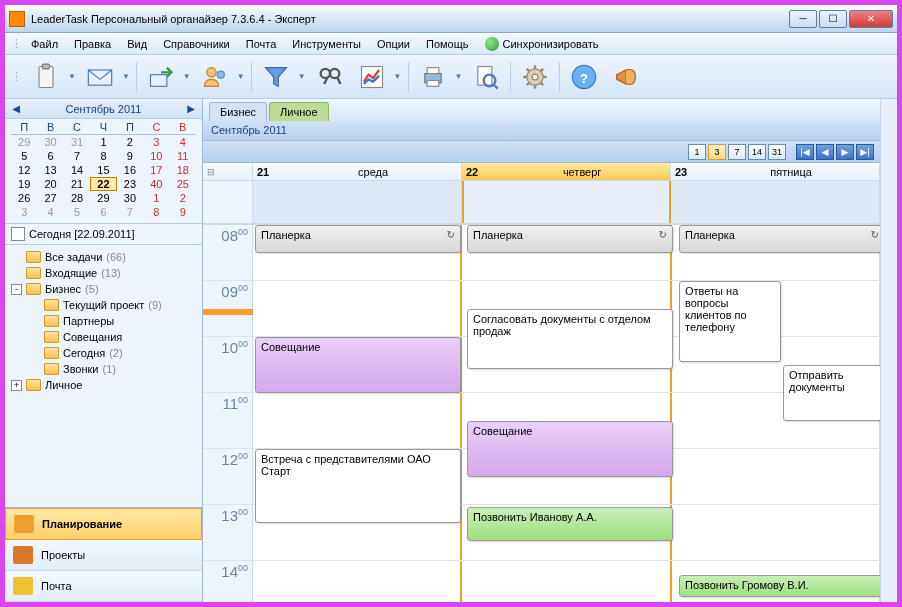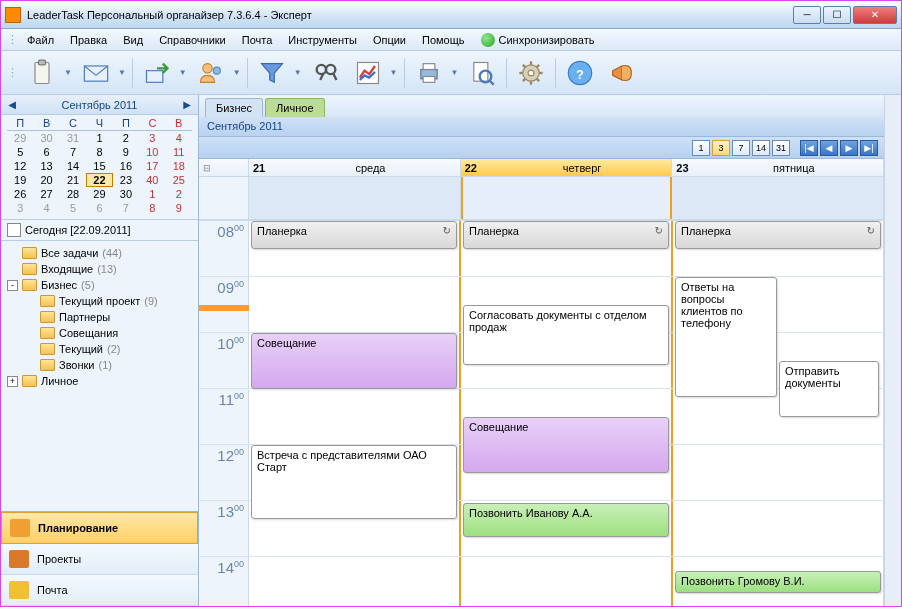--- a/index.html
+++ b/index.html
@@ -1,17 +1,17 @@
 <!DOCTYPE html>
 <html><head>
 <meta charset="utf-8">
 <style>
 * { box-sizing: border-box; margin: 0; padding: 0; font-family: Tahoma, sans-serif; font-size: 11px; }
 body { background: #fff; width: 902px; height: 607px; overflow: hidden; }
-.window { width: 902px; height: 607px; border: 1px solid #d946ef; background: #fff; display: flex; flex-direction: column; }
+.window { width: 902px; height: 607px; border: 5px solid #d946ef; background: #fff; display: flex; flex-direction: column; }
 .titlebar { height: 28px; background: linear-gradient(#fdfeff,#d7e6f7,#bdd7f0); display: flex; align-items: center; padding: 0 4px; border-bottom: 1px solid #8aa8cc; }
 .titlebar-icon { width: 16px; height: 16px; margin-right: 6px; background: #ff8c00; border: 1px solid #c06000; display:inline-block;}
 .title-text { flex: 1; color: #000; }
 .winbtns { display: flex; gap: 2px; }
 .winbtn { width: 28px; height: 18px; border: 1px solid #5a7fad; border-radius: 2px; display: flex; align-items: center; justify-content: center; font-size: 10px; }
 .winbtn.min,.winbtn.max { background: linear-gradient(#eaf3fd,#c9ddf2); }
 .winbtn.close { background: linear-gradient(#f08080,#d13a3a); color:#fff; width:44px;}
 .menubar { height: 22px; background: linear-gradient(#f3f8fe,#dbe9f8); display: flex; align-items: center; padding: 0 6px; border-bottom: 1px solid #b7cde6; gap:2px;}
 .menu-item { padding: 3px 7px; cursor: default; }
 .menu-sync { display:flex; align-items:center; gap:4px; padding:3px 7px;}
@@ -274,21 +274,21 @@
       </div>
       <div class="today-row">
         <span class="cal-icon"></span>
         <span>Сегодня [22.09.2011]</span>
       </div>
       <div class="tree" id="tree">
           <div class="tree-item">
             <span class="spacer"></span>
             <span class="folder-icon"></span>
             <span>Все задачи</span>
-            <span class="gray-count"> (44)</span>
+            <span class="gray-count"> (66)</span>
           </div>
           <div class="tree-item">
             <span class="spacer"></span>
             <span class="folder-icon"></span>
             <span>Входящие</span>
             <span class="gray-count"> (13)</span>
           </div>
           <div class="tree-item">
             <span class="exp">-</span>
             <span class="folder-icon"></span>
@@ -307,21 +307,21 @@
             <span>Партнеры</span>
           </div>
           <div class="tree-item nested">
             <span class="spacer"></span>
             <span class="folder-icon"></span>
             <span>Совещания</span>
           </div>
           <div class="tree-item nested">
             <span class="spacer"></span>
             <span class="folder-icon"></span>
-            <span>Текущий</span>
+            <span>Сегодня</span>
             <span class="gray-count"> (2)</span>
           </div>
           <div class="tree-item nested">
             <span class="spacer"></span>
             <span class="folder-icon"></span>
             <span>Звонки</span>
             <span class="gray-count"> (1)</span>
           </div>
           <div class="tree-item">
             <span class="exp">+</span>
@@ -433,20 +433,20 @@
           </div>
           <div class="now-marker" style="top: 84px;"></div>
           <div class="event ev-gray" style="left: 52px; top: 0px; width: 206px; height: 28px;">Планерка<span class="recur">↻</span></div>
           <div class="event ev-gray" style="left: 264px; top: 0px; width: 206px; height: 28px;">Планерка<span class="recur">↻</span></div>
           <div class="event ev-gray" style="left: 476px; top: 0px; width: 206px; height: 28px;">Планерка<span class="recur">↻</span></div>
           <div class="event ev-purple" style="left: 52px; top: 112px; width: 206px; height: 56px;">Совещание</div>
           <div class="event ev-white" style="left: 264px; top: 84px; width: 206px; height: 60px;">Согласовать документы с отделом продаж</div>
           <div class="event ev-purple" style="left: 264px; top: 196px; width: 206px; height: 56px;">Совещание</div>
           <div class="event ev-white" style="left: 52px; top: 224px; width: 206px; height: 74px;">Встреча с представителями ОАО Старт</div>
           <div class="event ev-green" style="left: 264px; top: 282px; width: 206px; height: 34px;">Позвонить Иванову А.А.</div>
-          <div class="event ev-white" style="left: 476px; top: 56px; width: 102px; height: 120px;">Ответы на вопросы клиентов по телефону</div>
+          <div class="event ev-white" style="left: 476px; top: 56px; width: 102px; height: 81px;">Ответы на вопросы клиентов по телефону</div>
           <div class="event ev-white" style="left: 580px; top: 140px; width: 100px; height: 56px;">Отправить документы</div>
           <div class="event ev-green" style="left: 476px; top: 350px; width: 206px; height: 22px;">Позвонить Громову В.И.</div>
         </div>
     </div>
     <div class="scrollbar"></div>
   </div>
 </div>
 
 </body></html>

